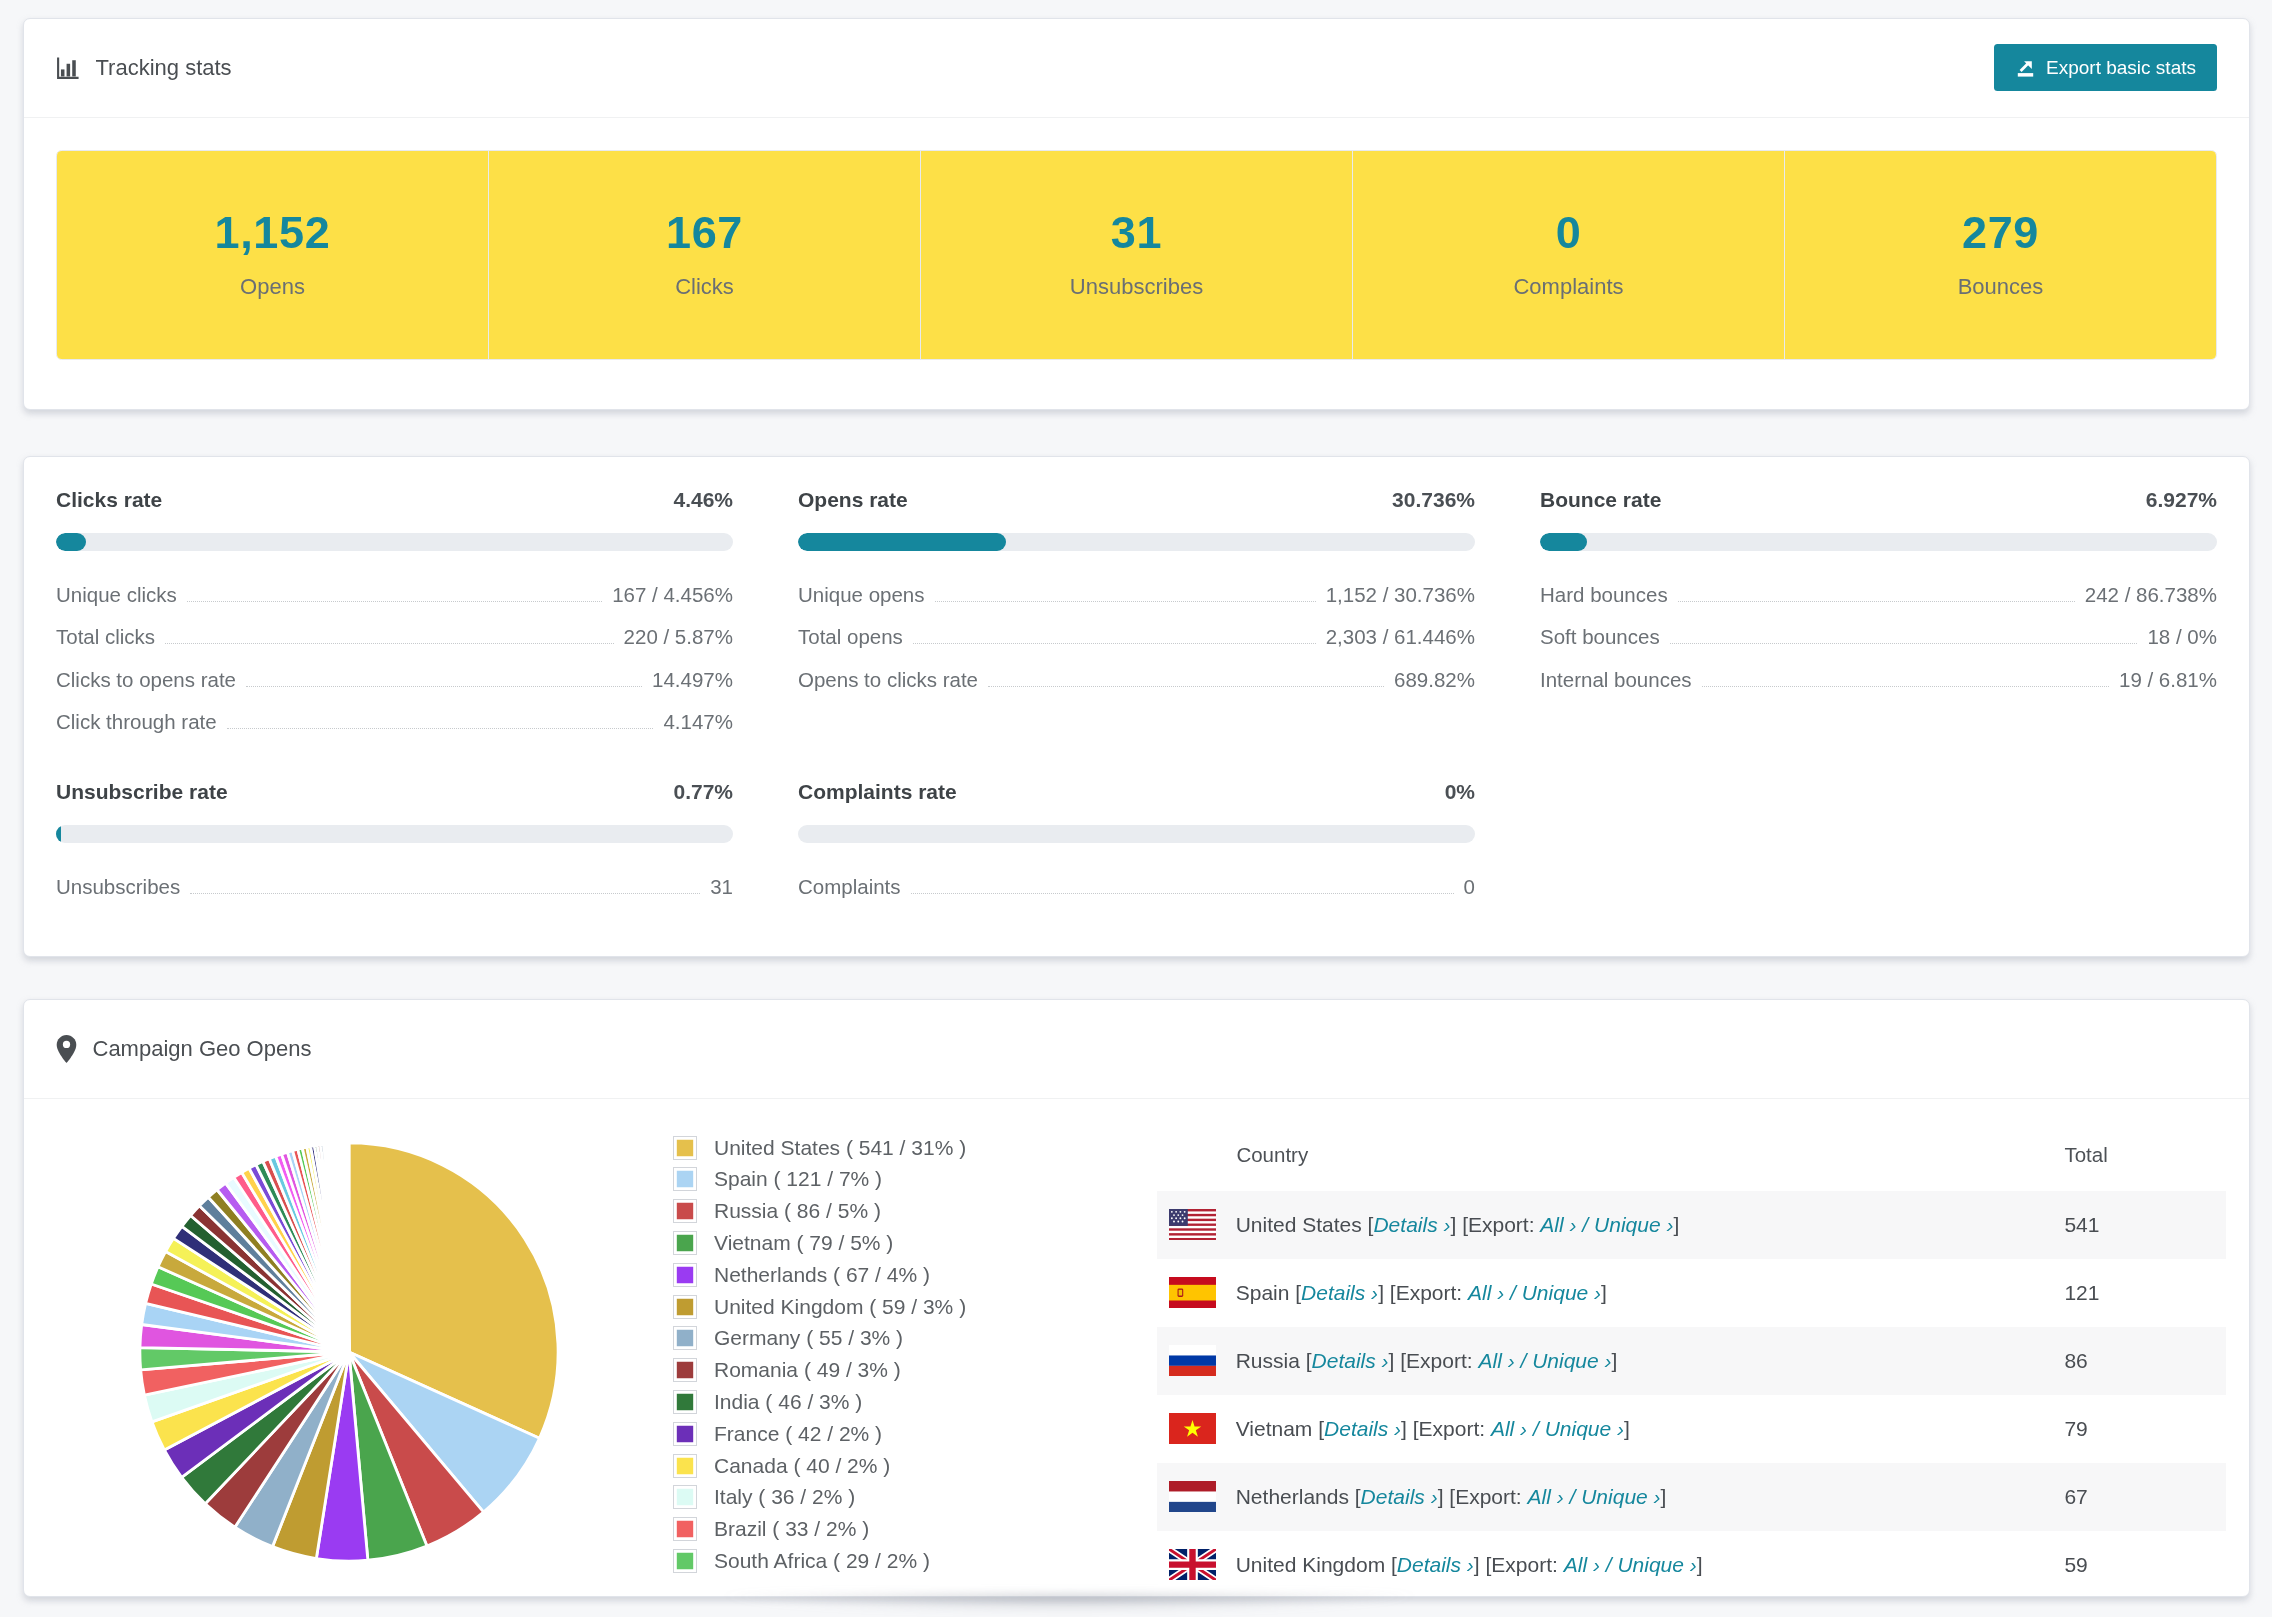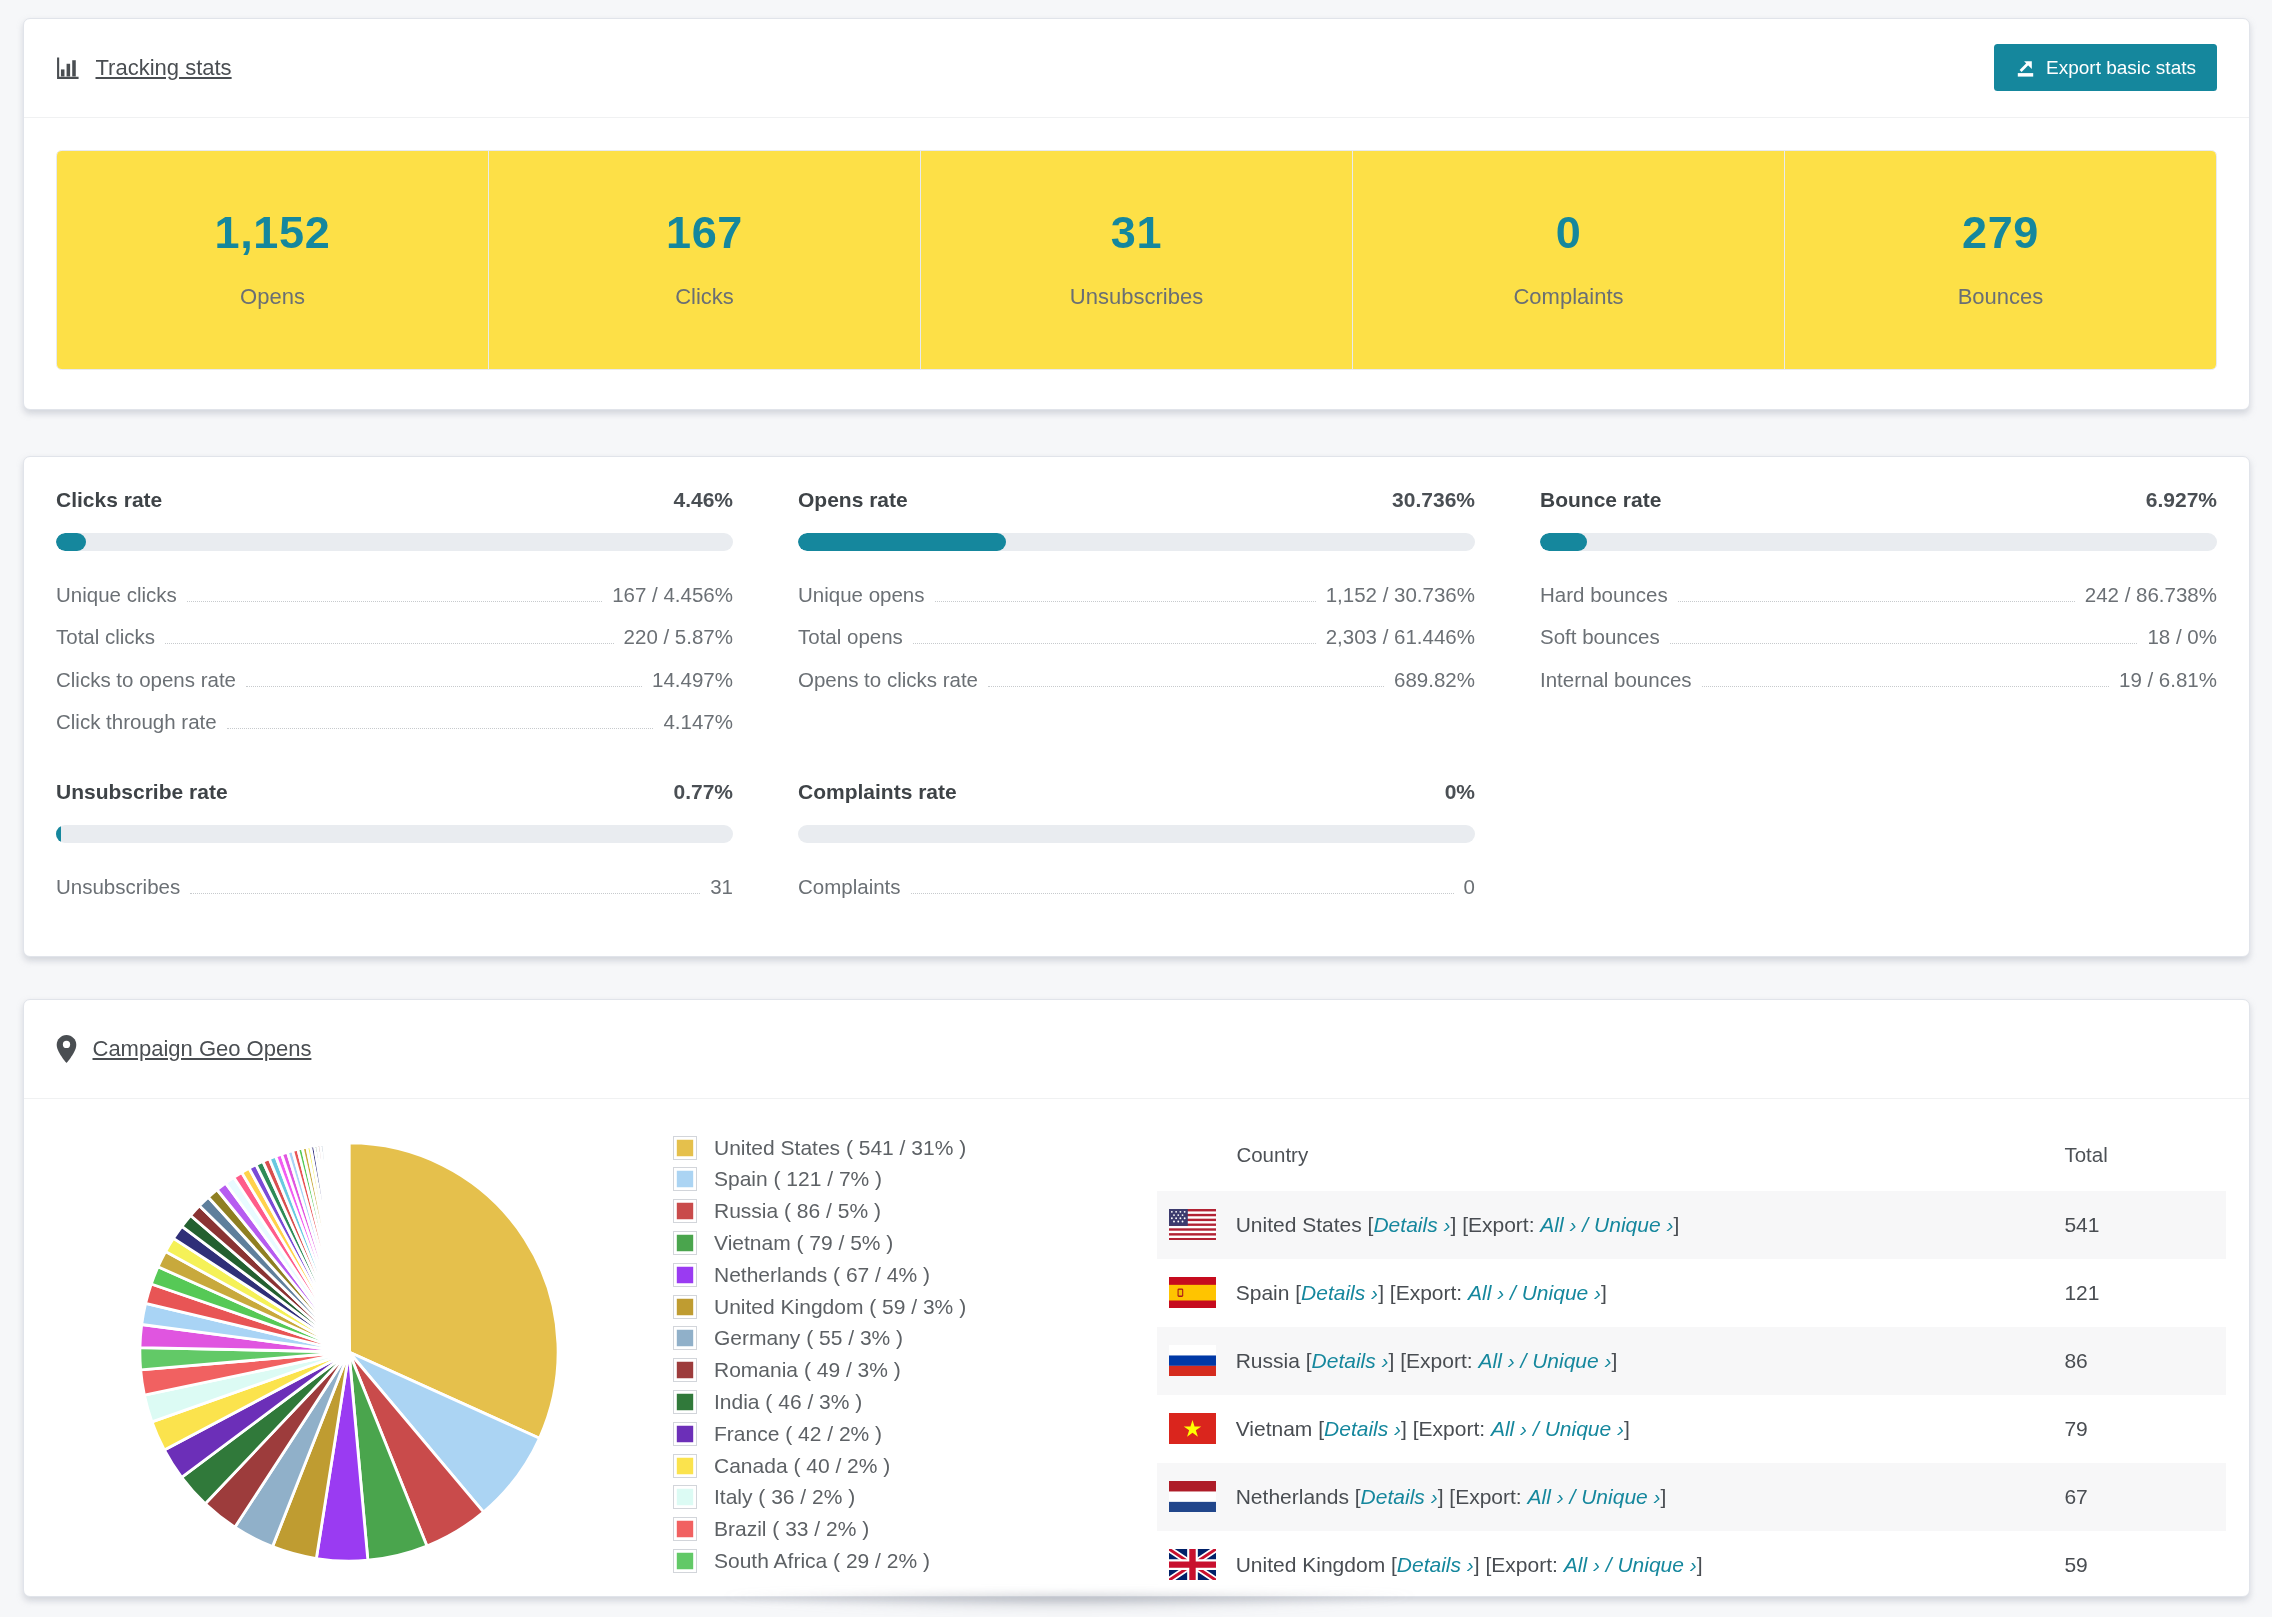--- a/index.html
+++ b/index.html
@@ -20,41 +20,41 @@
     box-shadow: 0 3.5px 6.4px rgba(150,156,170,.35);
     position: relative;
   }
   .card-header {
     display: flex; align-items: center; justify-content: space-between;
     padding: 0 32px; height: 99px;
     border-bottom: 1.4px solid #f0f1f2;
   }
   .card-title {
     display: flex; align-items: center; gap: 15.5px;
-    font-size: 22px; font-weight: 400; color: #4a4e52; text-decoration: underline;
+    font-size: 22px; font-weight: 400; color: #4a4e52;
   }
   .card-title svg { flex: none; }
 
   
   #card-tracking { margin-top: 17.6px; height: 392px; }
   .btn-export {
     display: inline-flex; align-items: center; gap: 10px;
     background: var(--accent); color: #fff;
     border: none; border-radius: 3.5px;
     font-family: inherit; font-size: 19px;
     padding: 12.7px 21px; cursor: pointer; justify-content: flex-end;
   }
   .stats-row {
     display: flex; margin: 32px;
     border: 1.4px solid #e8eaee; border-radius: 5.6px; overflow: hidden;
   }
   .stat-box { flex: 1; text-align: center; padding: 56px 0 59px; background: #fde047; }
   .stat-box + .stat-box { border-left: 1.4px solid #e8eaee; }
   .stat-value { font-size: 45px; font-weight: 700; color: var(--accent); letter-spacing: 0.7px; }
-  .stat-label { font-size: 22px; color: #6a6f74; margin-top: 25px; }
+  .stat-label { font-size: 22px; color: #6a6f74; margin-top: 15px; }
 
   
   #card-rates { margin-top: 46px; height: 501px; }
   .rate-grid {
     display: grid; grid-template-columns: repeat(3, 1fr);
     column-gap: 65px; row-gap: 37px;
     padding: 31px 32px 35px;
   }
   .rate-head { display: flex; justify-content: space-between; align-items: baseline; }
   .rate-title { font-size: 21px; font-weight: 700; color: #3e4347; }

